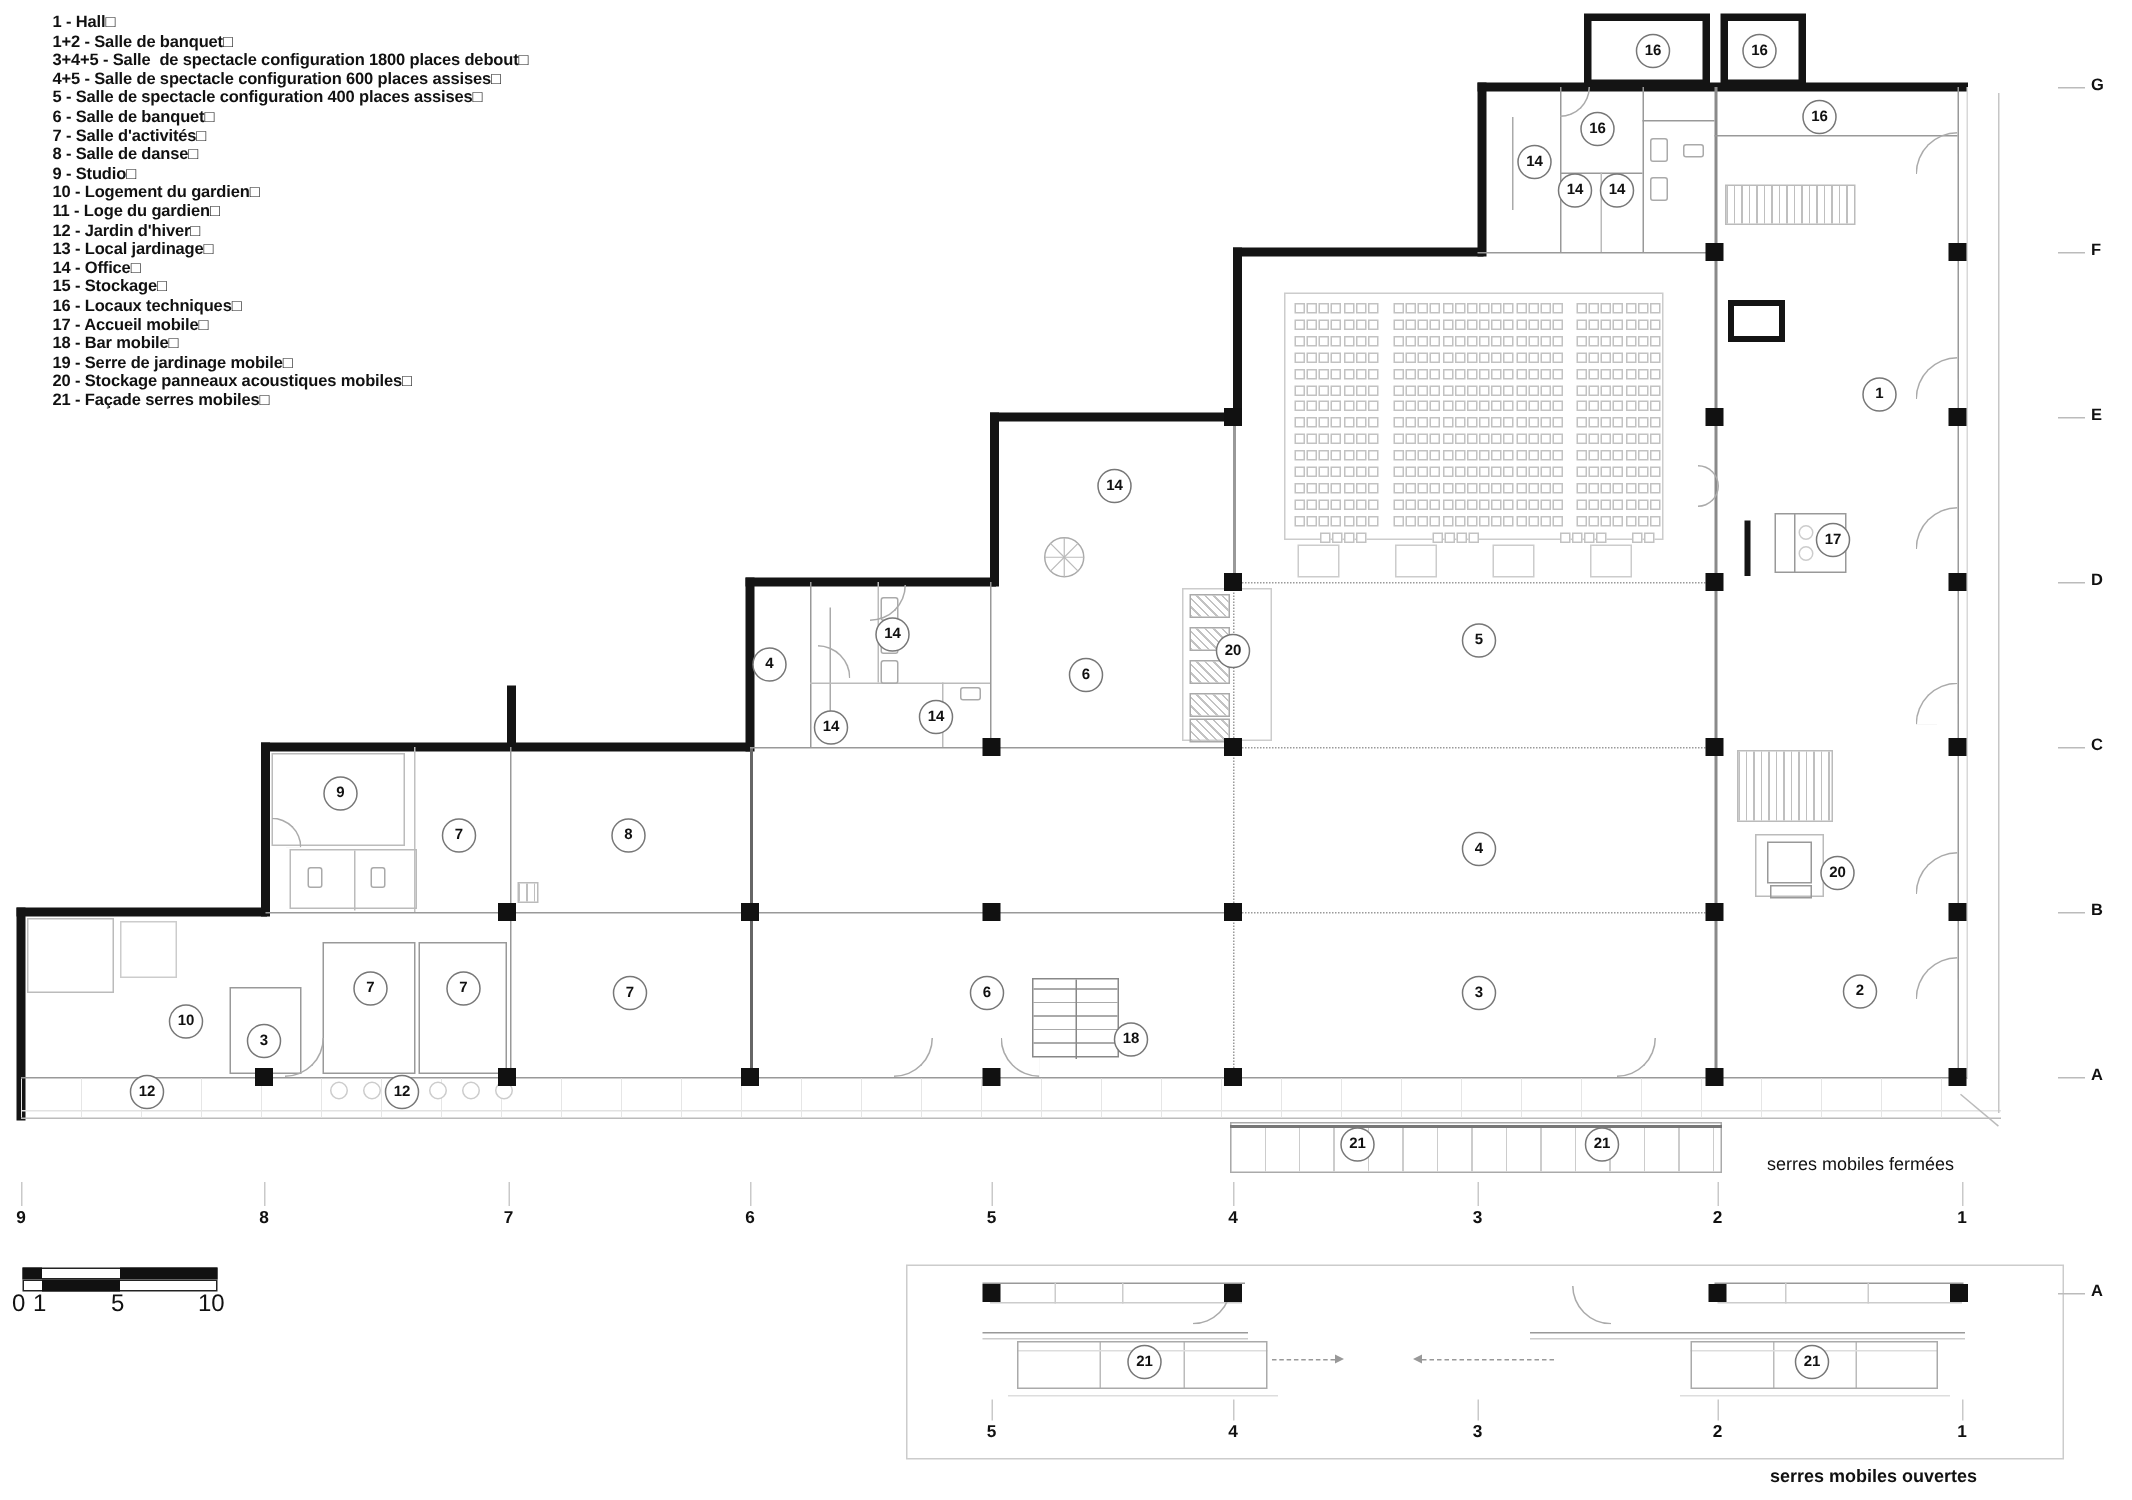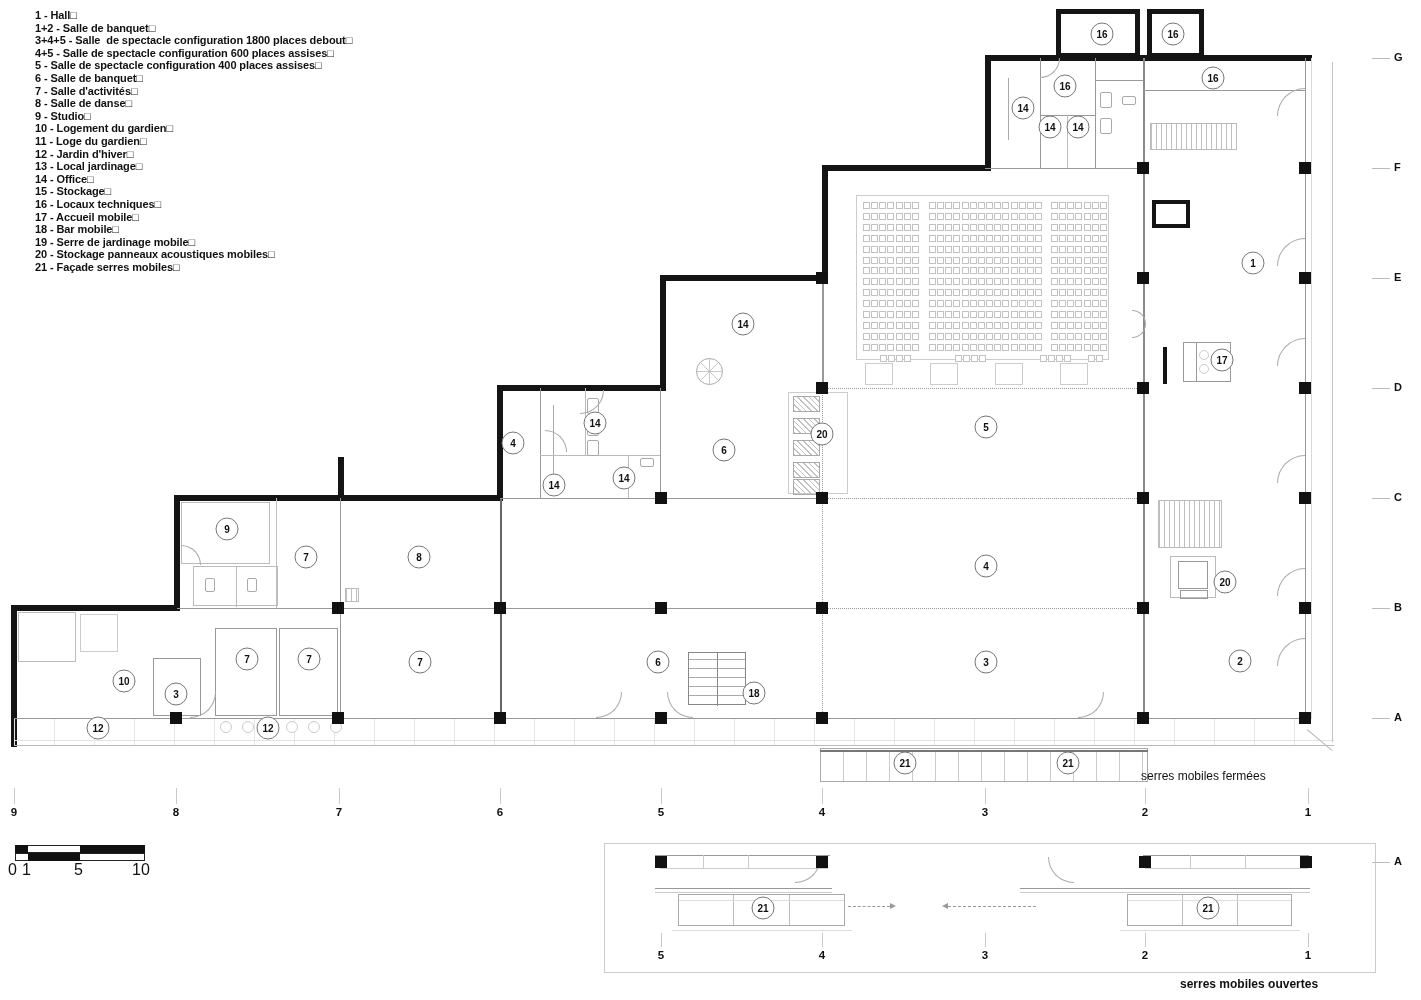--- a/index.html
+++ b/index.html
@@ -724,21 +724,21 @@
         <line x1="14.5" y1="14.5" x2="23.7" y2="5.3"></line>
       <line x1="14.5" y1="14.5" x2="27.5" y2="14.5"></line>
         <line x1="14.5" y1="14.5" x2="23.7" y2="23.7"></line>
       <line x1="14.5" y1="14.5" x2="14.5" y2="27.5"></line>
         <line x1="14.5" y1="14.5" x2="5.3" y2="23.7"></line>
       <line x1="14.5" y1="14.5" x2="1.5" y2="14.5"></line>
         <line x1="14.5" y1="14.5" x2="5.3" y2="5.3"></line>
     </g>
   </svg>
 
-  <div class="note" style="left:1141px;top:769px;">serres mobiles fermées</div>
+  <div class="note" style="left:1178px;top:769px;">serres mobiles fermées</div>
   <div class="note b" style="left:1180px;top:977px;">serres mobiles ouvertes</div>
 
   <div>
     <div class="abs" style="left:15px;top:845px;width:130px;height:8px;border:1px solid #222;box-sizing:border-box;background:#fff;"></div>
     <div class="abs" style="left:15px;top:845px;width:13px;height:8px;background:#111;"></div>
     <div class="abs" style="left:80px;top:845px;width:65px;height:8px;background:#111;"></div>
     <div class="abs" style="left:15px;top:853px;width:130px;height:8px;border:1px solid #222;box-sizing:border-box;background:#fff;"></div>
     <div class="abs" style="left:28px;top:853px;width:52px;height:8px;background:#111;"></div>
     <div id="scalebar-labels">
         <span style="left: 8px; top: 861px;">0</span>

